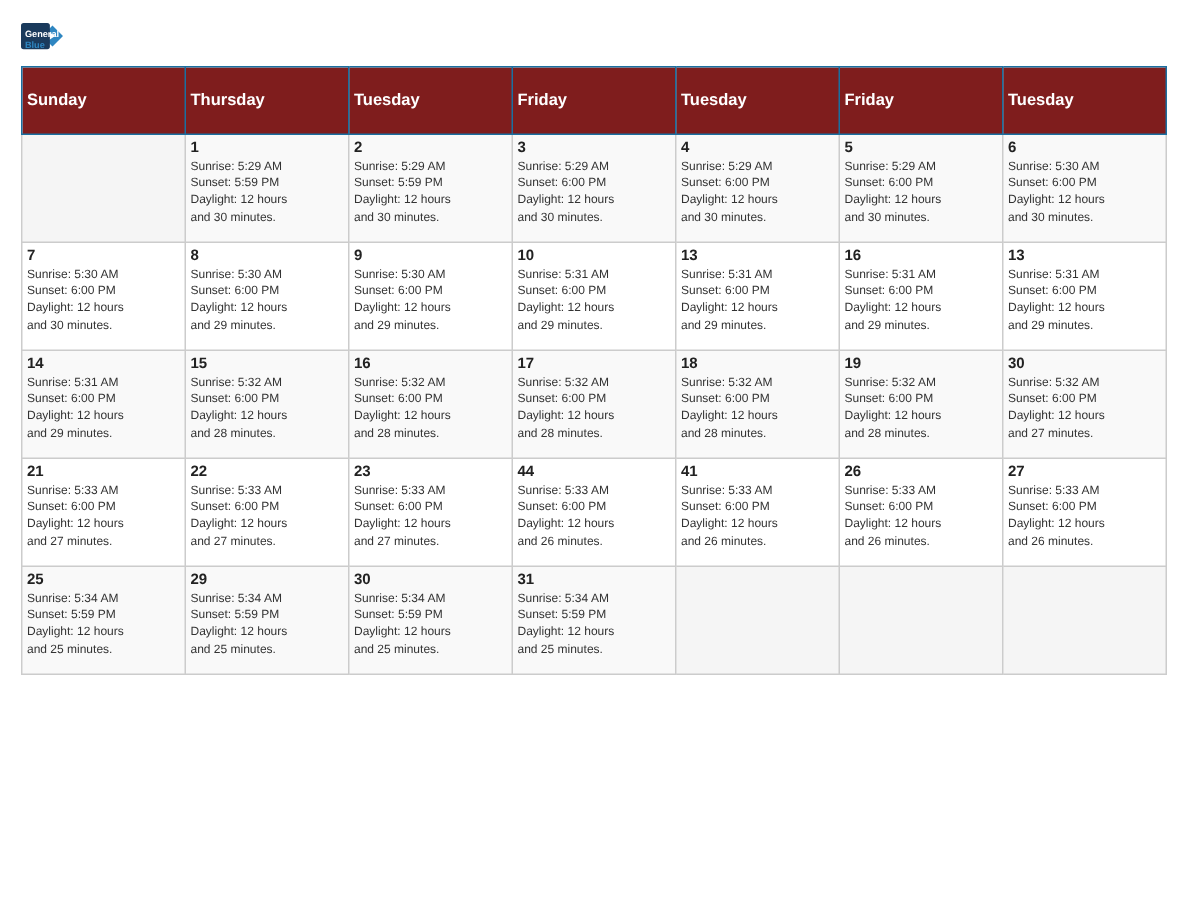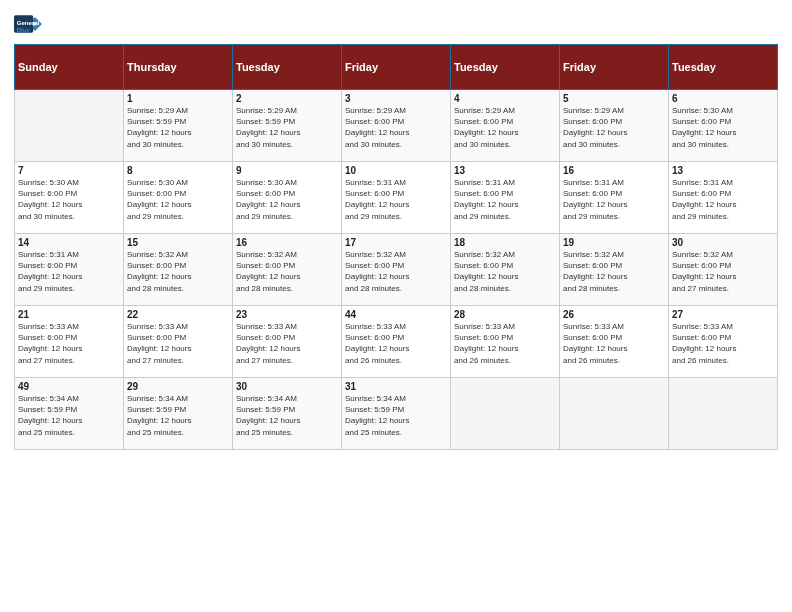--- a/index.html
+++ b/index.html
@@ -285,21 +285,21 @@
 and 27 minutes.</div>
           </td>
           <td>
             <span class="day-num">44</span>
             <div class="day-info" style="white-space: pre-line;">Sunrise: 5:33 AM
 Sunset: 6:00 PM
 Daylight: 12 hours
 and 26 minutes.</div>
           </td>
           <td>
-            <span class="day-num">28</span>
+            <span class="day-num">41</span>
             <div class="day-info" style="white-space: pre-line;">Sunrise: 5:33 AM
 Sunset: 6:00 PM
 Daylight: 12 hours
 and 26 minutes.</div>
           </td>
           <td>
             <span class="day-num">26</span>
             <div class="day-info" style="white-space: pre-line;">Sunrise: 5:33 AM
 Sunset: 6:00 PM
 Daylight: 12 hours
@@ -308,21 +308,21 @@
           <td>
             <span class="day-num">27</span>
             <div class="day-info" style="white-space: pre-line;">Sunrise: 5:33 AM
 Sunset: 6:00 PM
 Daylight: 12 hours
 and 26 minutes.</div>
           </td>
         </tr>
         <tr>
           <td>
-            <span class="day-num">49</span>
+            <span class="day-num">25</span>
             <div class="day-info" style="white-space: pre-line;">Sunrise: 5:34 AM
 Sunset: 5:59 PM
 Daylight: 12 hours
 and 25 minutes.</div>
           </td>
           <td>
             <span class="day-num">29</span>
             <div class="day-info" style="white-space: pre-line;">Sunrise: 5:34 AM
 Sunset: 5:59 PM
 Daylight: 12 hours

